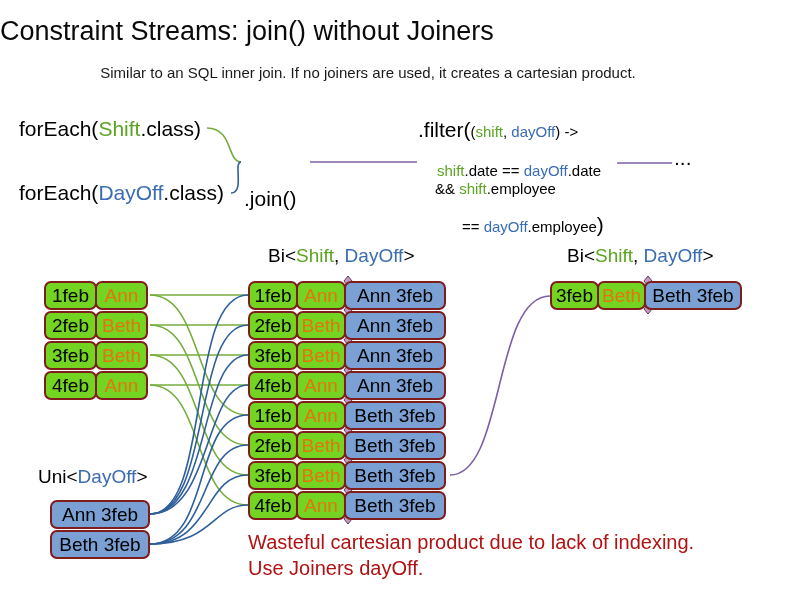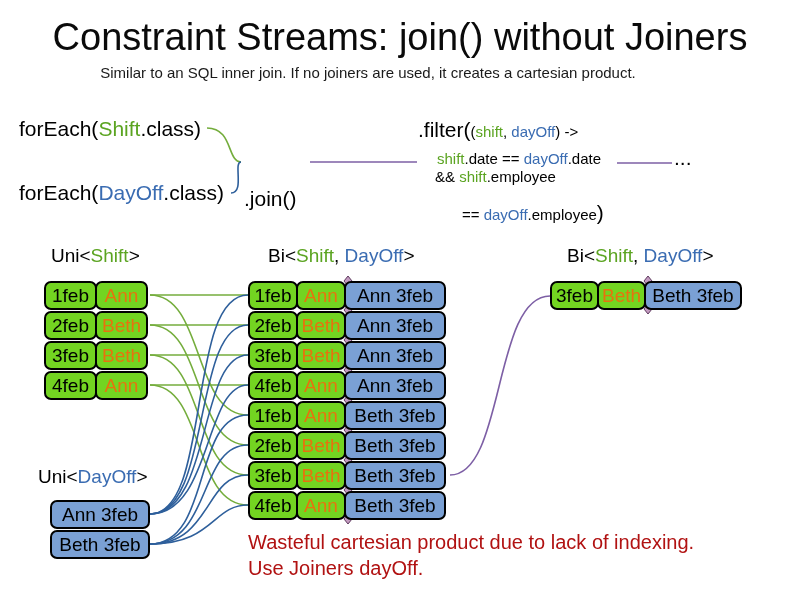--- a/index.html
+++ b/index.html
@@ -4,39 +4,39 @@
 <style>
   html,body{margin:0;padding:0;background:#fff;}
   .slide{
     position:relative;width:800px;height:600px;background:#ffffff;
     font-family:"Liberation Sans", sans-serif;color:#000;overflow:hidden;
   }
   .abs{position:absolute;}
   .layer{position:absolute;left:0;top:0;z-index:2;}
   #wires{position:absolute;left:0;top:0;z-index:1;}
 
-  .title{left:0;top:16px;width:800px;text-align:center;font-size:38px;color:#0a0a0a;}
+  .title{left:0;top:16px;width:800px;text-align:left;font-size:27px;color:#0a0a0a;}
   .subtitle{left:0;top:64px;width:736px;text-align:center;font-size:15px;color:#1a1a1a;}
 
   .code{font-size:21px;white-space:nowrap;}
   .t-green{color:var(--green_text);}
   .t-blue{color:var(--blue_text);}
   .t-orange{color:var(--orange_text);}
 
   .filter-block{left:418px;top:118px;font-size:15px;}
   .filter-block .big{font-size:21px;}
-  .fl2{margin-left:19px;margin-top:8px;}
+  .fl2{margin-left:19px;margin-top:20px;}
   .fl3{margin-left:17px;margin-top:1px;}
   .fl4{margin-left:44px;margin-top:16px;}
 
   .tbl-header{font-size:19px;white-space:nowrap;}
 
   .row{position:absolute;display:flex;}
   .cell{
-    box-sizing:border-box;height:29px;border:2px solid #000000;border-radius:7px;
+    box-sizing:border-box;height:29px;border:2px solid #7f1d1d;border-radius:7px;
     display:flex;align-items:center;justify-content:center;
     font-size:19px;line-height:1;white-space:nowrap;
   }
   .cell + .cell{margin-left:-2px;}
   .c-green{background:var(--green_fill);}
   .c-blue{background:var(--blue_fill);}
   .w-date{width:53px;}
   .w-dateM{width:50px;}
   .w-nameM{width:50px;}
   .w-pairM{width:102px;}
@@ -108,21 +108,20 @@
 
   <div class="abs layer filter-block">
     <div><span class="big">.filter(</span><span>(</span><span class="t-green">shift</span><span>, </span><span class="t-blue">dayOff</span><span>) -&gt;</span></div>
     <div class="fl2"><span class="t-green">shift</span><span>.date == </span><span class="t-blue">dayOff</span><span>.date</span></div>
     <div class="fl3"><span>&amp;&amp; </span><span class="t-green">shift</span><span>.employee</span></div>
     <div class="fl4"><span>== </span><span class="t-blue">dayOff</span><span>.employee</span><span class="big">)</span></div>
   </div>
 
   <div class="abs layer code" style="left:674px;top:146px;">...</div>
 
-  <div class="abs layer tbl-header" style="left:51px;top:245px;"><span>Uni&lt;</span><span class="t-green">Shift</span><span>&gt;</span></div>
 
   <div class="abs layer tbl-header" style="left:268px;top:245px;"><span>Bi&lt;</span><span class="t-green">Shift</span><span>, </span><span class="t-blue">DayOff</span><span>&gt;</span></div>
 
   <div class="abs layer tbl-header" style="left:567px;top:245px;"><span>Bi&lt;</span><span class="t-green">Shift</span><span>, </span><span class="t-blue">DayOff</span><span>&gt;</span></div>
 
   <div class="abs layer tbl-header" style="left:38px;top:466px;"><span>Uni&lt;</span><span class="t-blue">DayOff</span><span>&gt;</span></div>
 
   <div class="layer">
     <div class="row" style="left:44px;top:281px;">
         <div class="cell c-green w-date">1feb</div>

